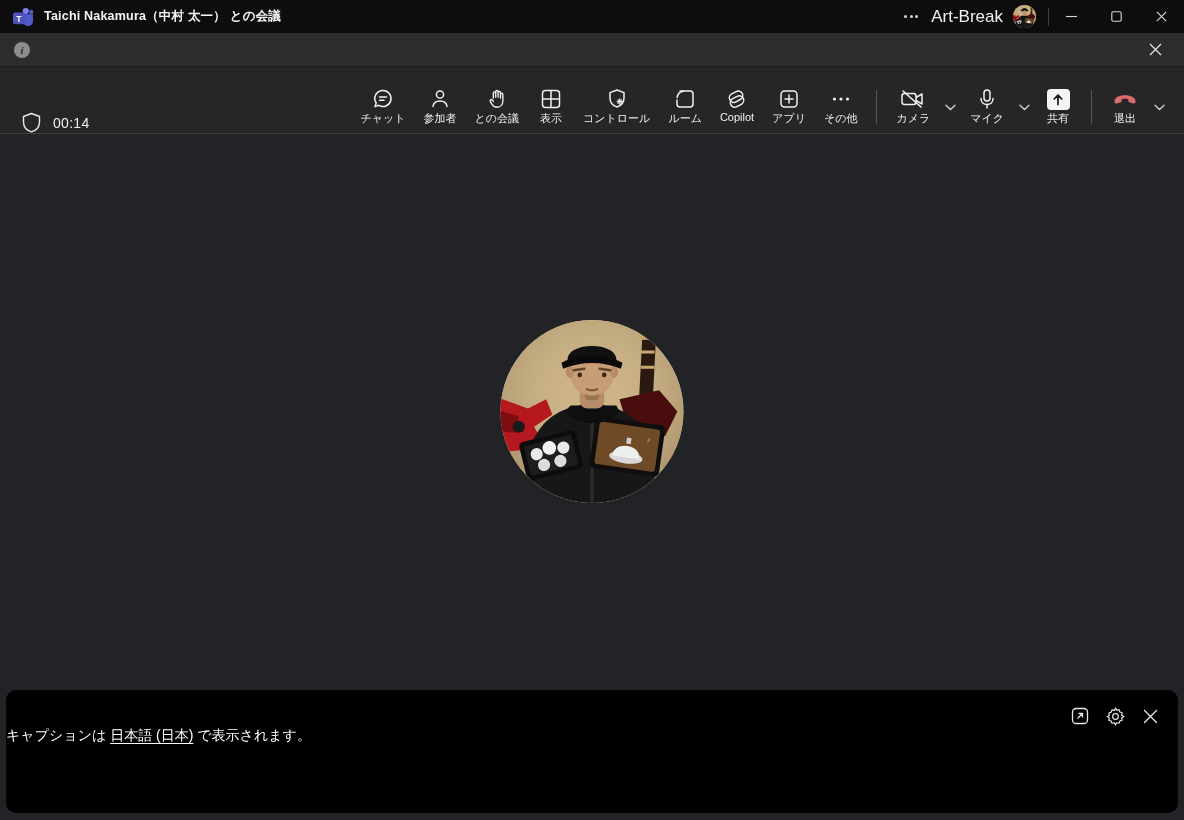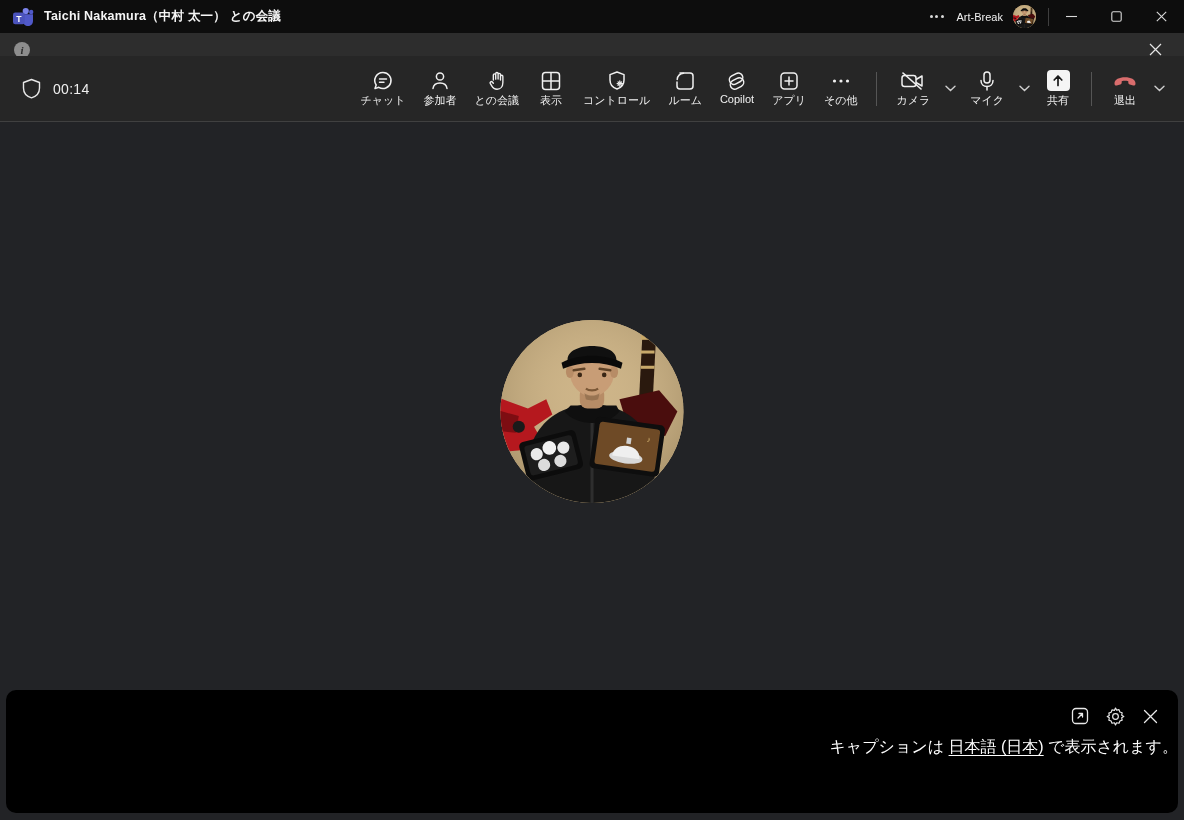--- a/index.html
+++ b/index.html
@@ -8,38 +8,38 @@
   .window { position:relative; width:1184px; height:820px; background:#222326; }
 
   
   .titlebar { position:absolute; top:0; left:0; right:0; height:33px; background:#0d0d0d;
               display:flex; align-items:center; padding-left:12px; }
   .tb-appicon { width:22px; height:20px; margin-right:10px; flex:0 0 auto; }
   .tb-title { font-size:12.5px; font-weight:600; color:#f5f5f5; letter-spacing:.2px; }
   .tb-right { margin-left:auto; display:flex; align-items:center; height:100%; }
   .tb-more { width:36px; height:100%; display:flex; align-items:center; justify-content:center; gap:2.5px; cursor:pointer; }
   .tb-more i { width:3px; height:3px; border-radius:50%; background:#d9d9d9; }
-  .tb-account { font-size:11px; color:#f0f0f0; margin:0 10px 0 2px; }
+  .tb-account { font-size:17px; color:#f0f0f0; margin:0 10px 0 2px; }
   .tb-avatar { width:23px; height:23px; border-radius:50%; overflow:hidden; margin-right:12px; background:#5b4324; }
   .tb-divider { width:1px; height:18px; background:#3f3f3f; }
   .wc-btn { width:45px; height:100%; display:flex; align-items:center; justify-content:center; }
   .wc-btn svg { display:block; }
 
   
   .banner { position:absolute; top:33px; left:0; right:0; height:34px; background:#2d2d2d;
             display:flex; align-items:center; padding:0 14px; border-bottom:1px solid #1a1a1a; }
   .info-badge { width:16px; height:16px; border-radius:50%; background:#8d8d8d; color:#2d2d2d;
                 font-size:11px; font-weight:700; display:flex; align-items:center; justify-content:center;
                 font-family:"Liberation Serif","DejaVu Serif",serif; font-style:italic; margin-right:11px; flex:0 0 auto; }
   .banner-text { font-size:13px; color:#f2f2f2; }
   .banner-close { margin-left:auto; width:30px; height:30px; display:flex; align-items:center; justify-content:center; cursor:pointer; }
 
   
-  .toolbar { position:absolute; top:56px; left:0; right:0; height:66px; background:#262626;
-             border-bottom:1px solid #404040; display:flex; align-items:center; padding:0 14px 0 22px; }
+  .toolbar { position:absolute; top:68px; left:0; right:0; height:66px; background:#262626;
+             border-bottom:1px solid #404040; display:flex; align-items:flex-end; padding:0 14px 0 22px; }
   .timer-group { display:flex; align-items:center; gap:12px; }
   .timer-text { font-size:14px; color:#efefef; letter-spacing:.3px; }
   .tool-btns { margin-left:auto; display:flex; align-items:flex-start; }
   .tool-btn { display:flex; flex-direction:column; align-items:center; justify-content:center;
               padding:6px 9px 4px; min-width:46px; cursor:pointer; border-radius:4px; }
   .tool-icon { height:24px; display:flex; align-items:center; justify-content:center; }
   .tool-label { font-size:11px; color:#f1f1f1; margin-top:0; white-space:nowrap; }
   .v-divider { width:1px; height:34px; background:#555; margin:0 10px; align-self:center; }
   .chev { width:22px; height:52px; display:flex; align-items:center; justify-content:center;
           cursor:pointer; align-self:center; }
@@ -52,21 +52,21 @@
                   width:183px; height:183px; border-radius:50%; overflow:hidden; background:#c9b186; }
   .invite-text { position:absolute; left:0; right:0; top:428px; text-align:center;
                  font-size:20.5px; font-weight:700; color:#fff; letter-spacing:.5px; }
 
   
   .captions { position:absolute; left:6px; right:6px; top:690px; height:123px;
               background:#000; border-radius:10px; }
   .cap-tools { position:absolute; top:12px; right:14px; display:flex; align-items:center; gap:7px; }
   .cap-tool { width:28px; height:28px; display:flex; align-items:center; justify-content:center;
               cursor:pointer; border-radius:4px; }
-  .cap-text { position:absolute; left:0; right:0; top:47px; text-align:right; font-size:16px; color:#fff; }
+  .cap-text { position:absolute; left:0; right:0; top:37px; text-align:left; font-size:14px; color:#fff; }
   .cap-link { text-decoration:underline; text-underline-offset:3px; cursor:pointer; color:#fff; }
 
   svg.ic { display:block; }
 </style>
 </head>
 <body>
 
 <svg width="0" height="0" style="position:absolute">
   <defs>
     <g id="portrait">

